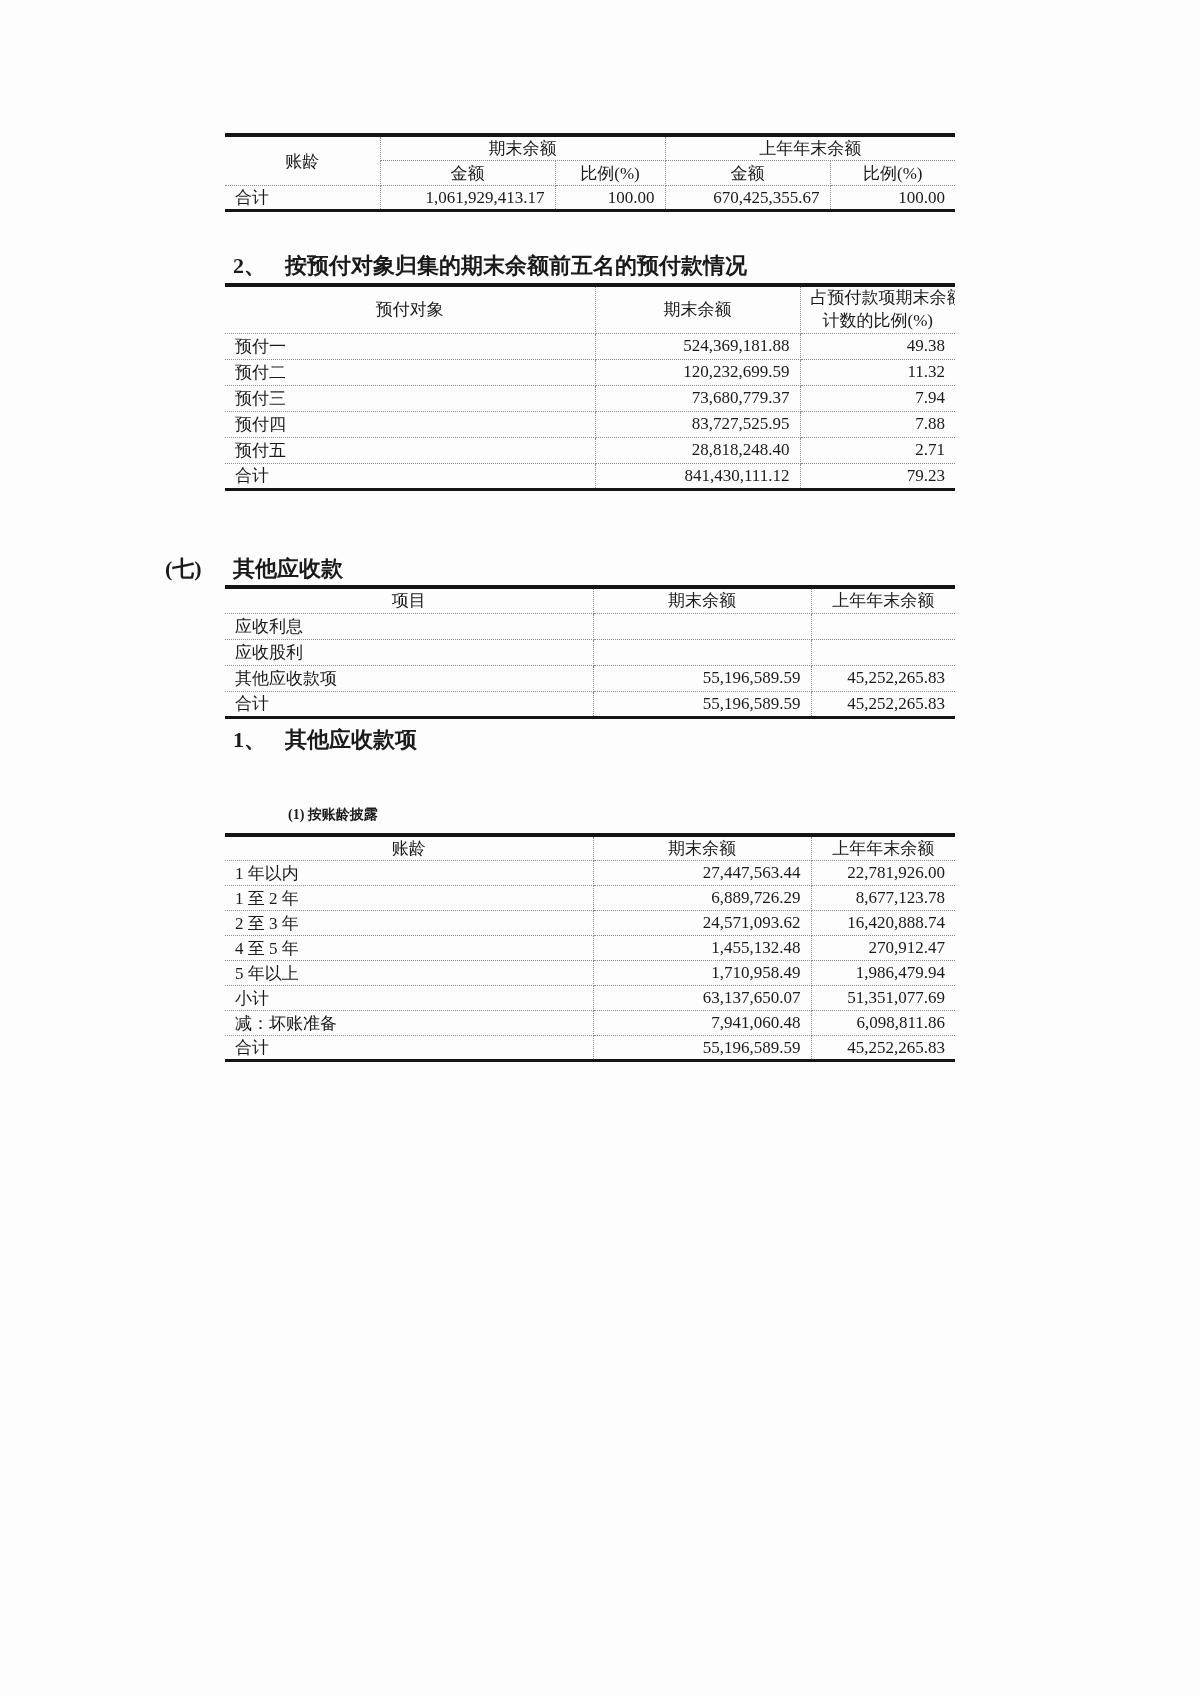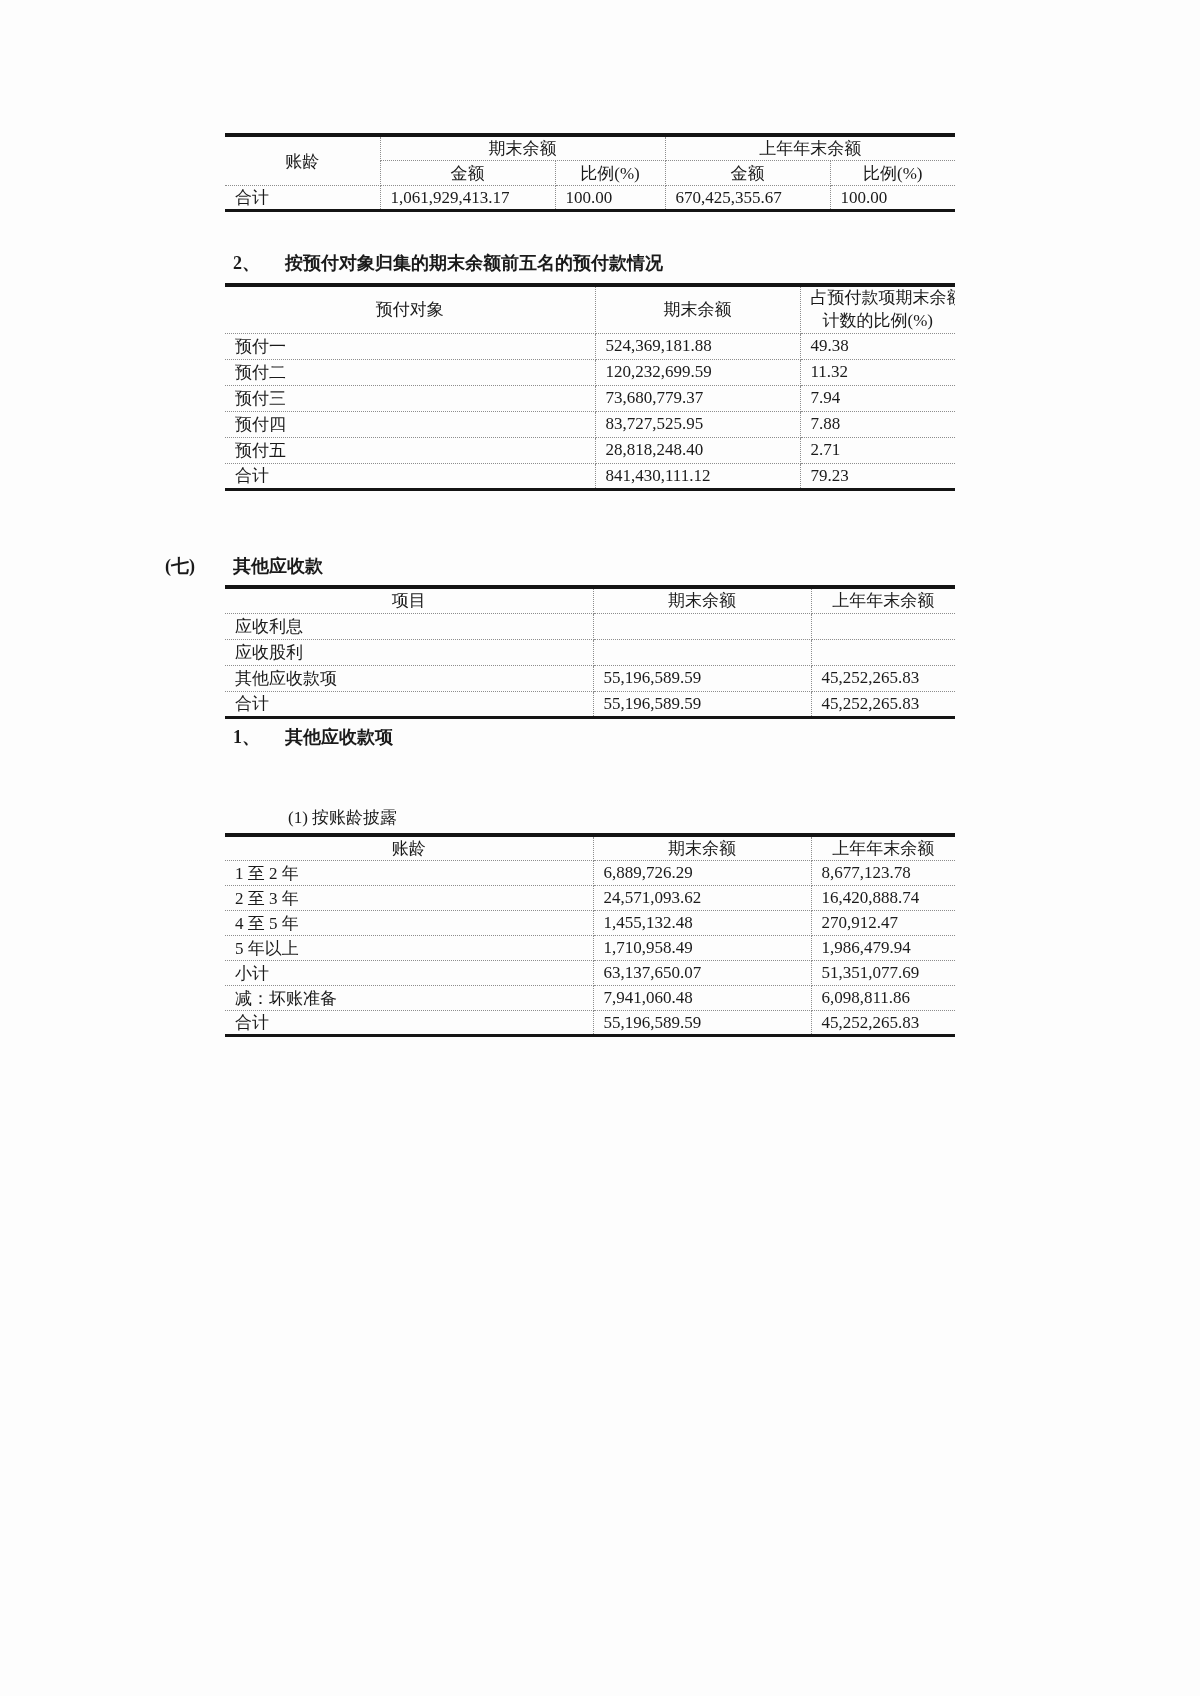--- a/index.html
+++ b/index.html
@@ -17,29 +17,29 @@
   .tbl td {
     border:1px dotted #8d8d8d;
     font-size:17px; height:26px; vertical-align:middle;
     padding:0 10px; overflow:hidden; white-space:nowrap;
   }
   .tbl tr td:first-child { border-left:0; }
   .tbl tr td:last-child  { border-right:0; }
   .tbl tr:first-child td { border-top:0; }
   .tbl tr:last-child td  { border-bottom:0; }
   .hdr td { text-align:center; }
-  .num { padding-right:11px; }
+  .num { text-align:right; padding-right:11px; }
   .ctr { text-align:left; }
   .t1 td { height:25px; }
   .t4 td { height:25px; }
   .wrap2 { white-space:normal; line-height:1.35; padding:3px 2px; font-size:15.5px; }
   .wrap2 span { display:block; text-align:center; }
-  .heading { position:absolute; font-size:18px; font-weight:bold; white-space:nowrap; }
+  .heading { position:absolute; font-size:22px; font-weight:bold; white-space:nowrap; }
   .heading .sec-num { display:inline-block; }
-  .subnote { position:absolute; font-size:17px; font-weight:normal; white-space:nowrap; }
+  .subnote { position:absolute; font-size:14px; font-weight:bold; white-space:nowrap; }
 </style>
 </head>
 <body>
 
 <div class="page">
 
   <table class="tbl t1" style="top:133px;">
     <colgroup>
       <col style="width:155px">
         <col style="width:175px">
@@ -172,20 +172,25 @@
         <col style="width:218px">
         <col style="width:144px">
     </colgroup>
     <tbody>
         <tr class="hdr">
       <td>账龄</td>
       <td>期末余额</td>
       <td>上年年末余额</td>
     </tr>
     <tr>
+      <td>1 年以内</td>
+      <td class="num">27,447,563.44</td>
+      <td class="num">22,781,926.00</td>
+    </tr>
+    <tr>
       <td>1 至 2 年</td>
       <td class="num">6,889,726.29</td>
       <td class="num">8,677,123.78</td>
     </tr>
     <tr>
       <td>2 至 3 年</td>
       <td class="num">24,571,093.62</td>
       <td class="num">16,420,888.74</td>
     </tr>
     <tr>

